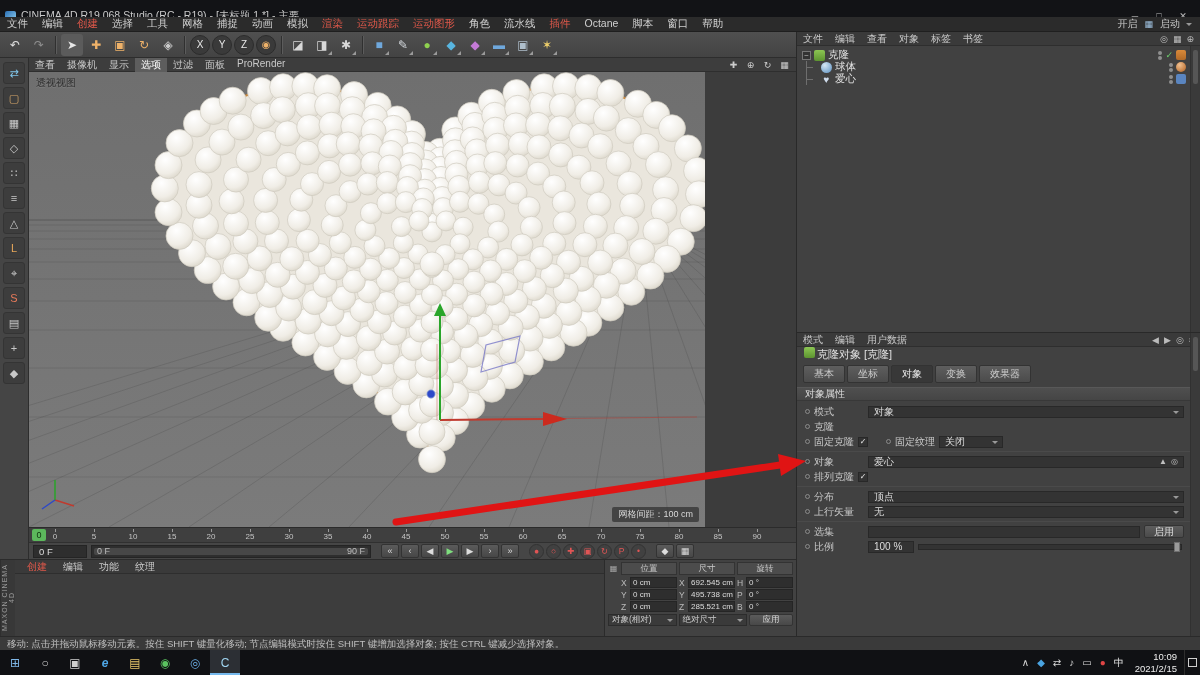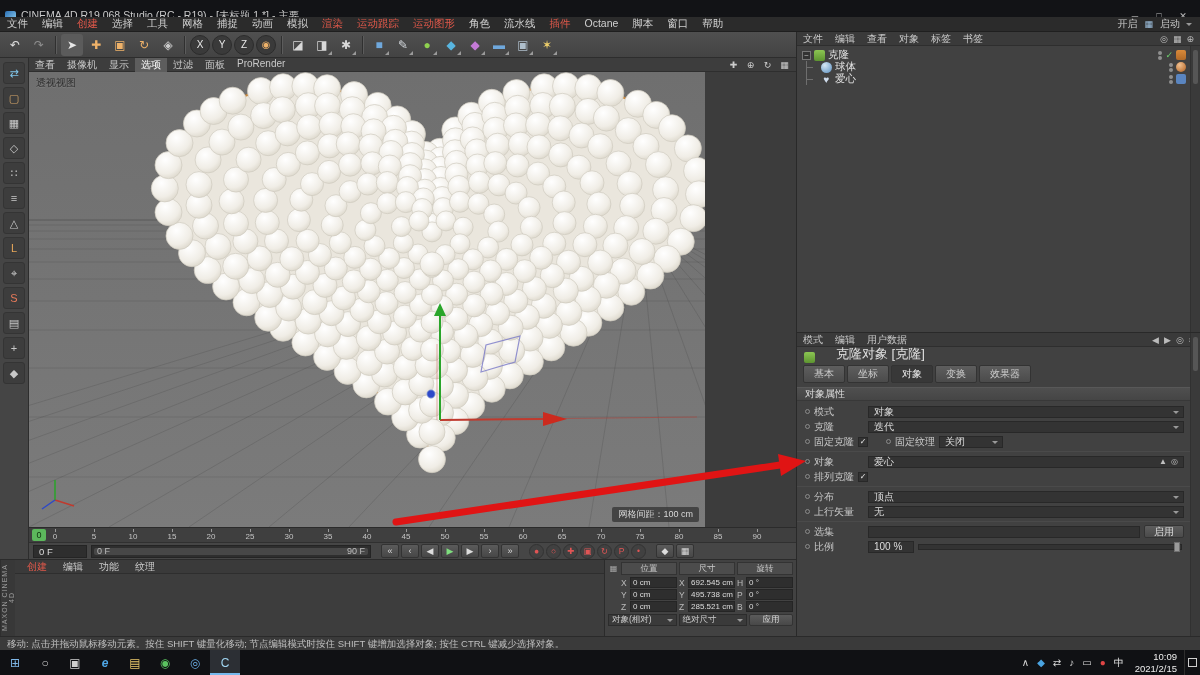--- a/index.html
+++ b/index.html
@@ -126,21 +126,21 @@
 .obj-label{color:#e2e2e2;white-space:nowrap}
 .tree-right{margin-left:auto;display:flex;align-items:center;gap:3px;padding-right:14px}
 .vis-dots{display:flex;flex-direction:column;gap:1px}
 .vis-dots i{width:4px;height:4px;border-radius:50%;background:#8f8f8f}
 .tick{color:#6ccf6c;font-size:9px;line-height:9px}
 .tag-chip{width:10px;height:10px;border-radius:2px;flex:none}
 .tag-chip.mograph{background:linear-gradient(#d98a3a,#b06a28)}
 .tag-chip.phong{border-radius:50%;background:radial-gradient(circle at 35% 30%,#f0c090,#b06020)}
 .tag-chip.texture{background:#5a85c0}
 #am{flex:1;border-top:1px solid #292929;position:relative;background:#414141;display:flex;flex-direction:column}
-#am-title{height:16px;display:flex;align-items:flex-end;gap:21px;padding:0 7px;font-size:13px;color:#e0e0e0;flex:none}
+#am-title{height:16px;display:flex;align-items:flex-start;gap:2px;padding:0 7px;font-size:11px;color:#e0e0e0;flex:none}
 #am-title-ico{width:11px;height:11px;border-radius:2px;background:linear-gradient(#8cc653,#5d9430);flex:none}
 #am-tabs{display:flex;gap:2px;padding:2px 6px;flex:none}
 .am-tab{padding:1px 10px;font-size:10px;background:linear-gradient(#5e5e5e,#4b4b4b);border:1px solid #333;
   border-radius:2px;color:#ccc}
 .am-tab.active{background:#383838;color:#eee}
 #am-section{height:14px;background:linear-gradient(#4f4f4f,#454545);border-top:1px solid #585858;
   border-bottom:1px solid #383838;font-size:10px;color:#ddd;display:flex;align-items:center;
   padding:0 8px;margin-top:2px;flex:none}
 #am-rows{padding-top:3px}
 .attr-row{display:flex;align-items:center;height:15px;padding:0 16px 0 8px;gap:4px;font-size:10px}
@@ -931,23 +931,20 @@
           <div class="attr-row">
             <span class="adot"></span>
             <span class="alabel w">模式</span>
             <span class="dd">
               <span>对象</span>
             </span>
           </div>
           <div class="attr-row">
             <span class="adot"></span>
             <span class="alabel w">克隆</span>
-            <span class="dd">
-              <span>迭代</span>
-            </span>
           </div>
           <div class="attr-row">
             <span class="adot"></span>
             <span class="alabel">固定克隆</span>
             <span class="cb">✓</span>
             <span class="gap"></span>
             <span class="adot"></span>
             <span class="alabel">固定纹理</span>
             <span class="dd dd-small">
               <span>关闭</span>

